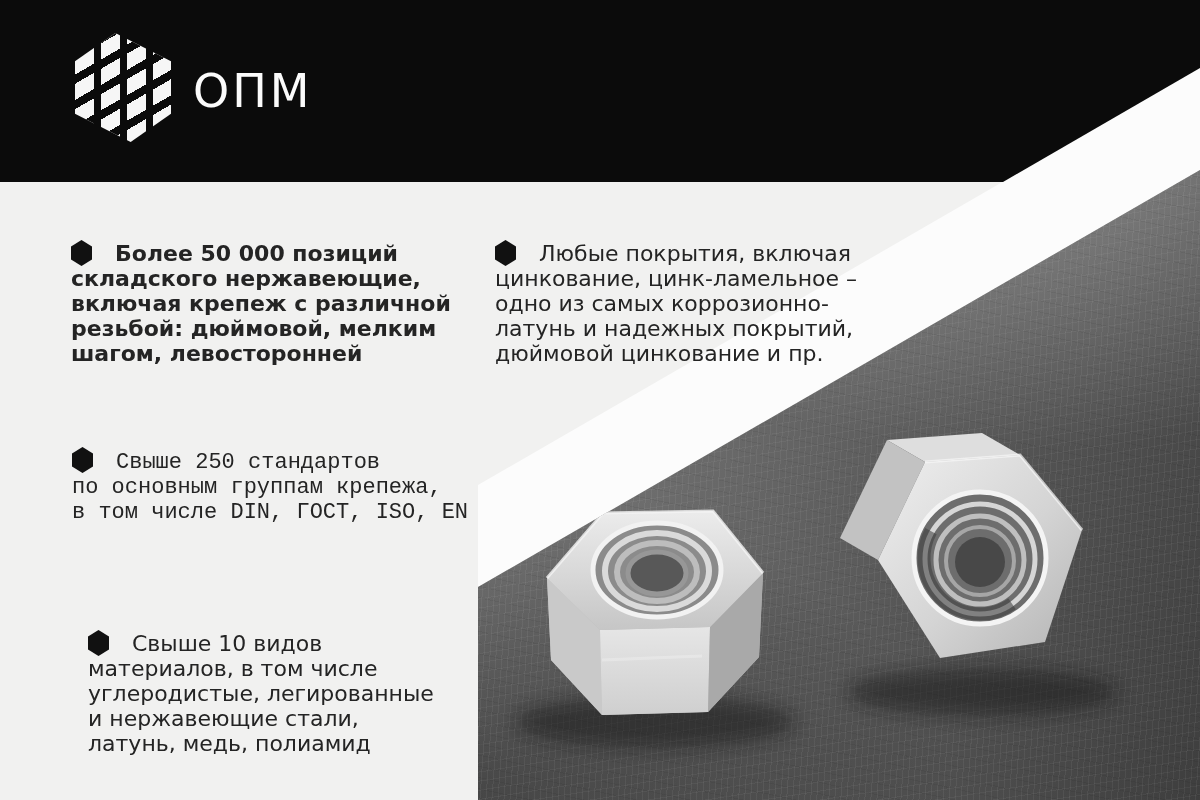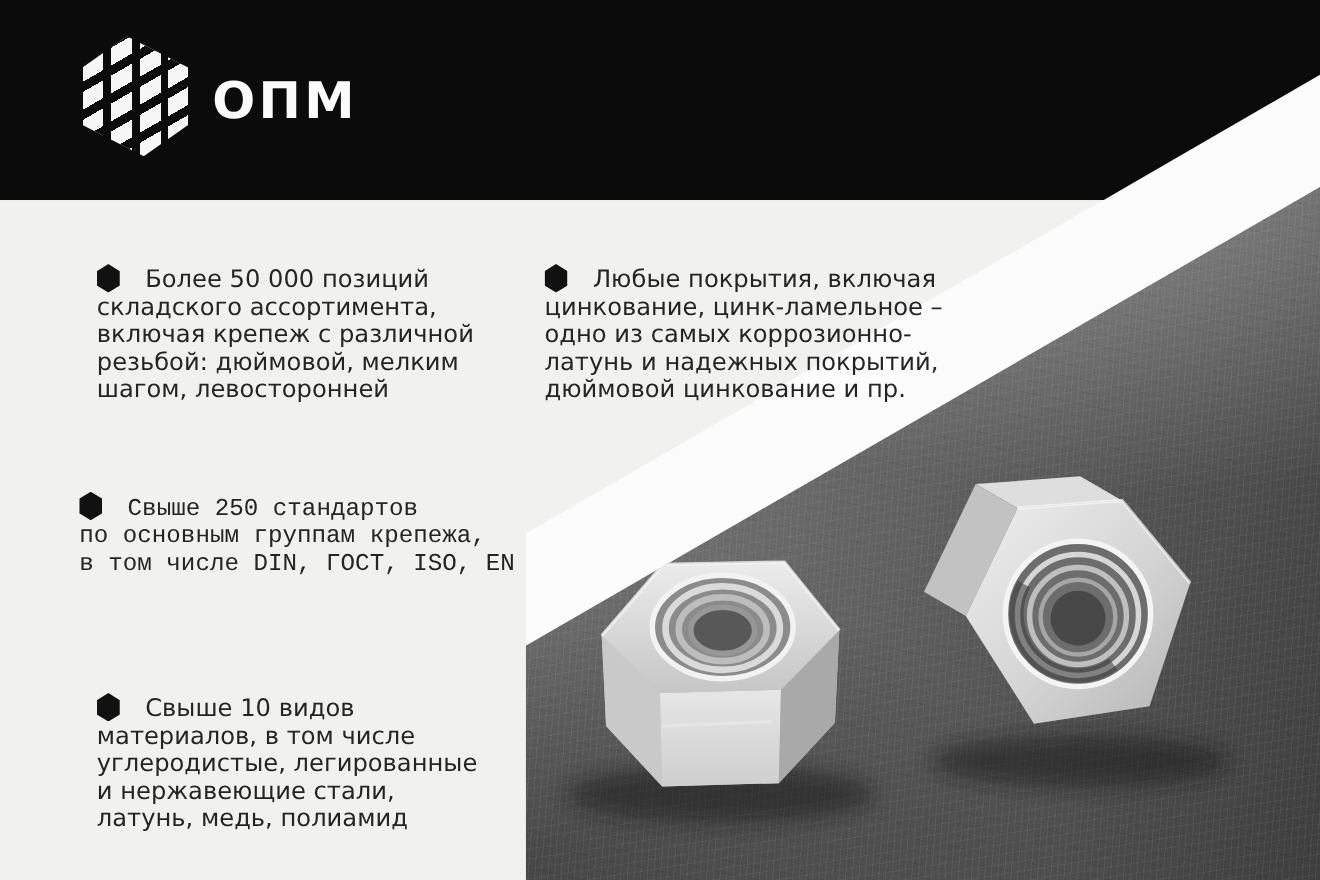--- a/index.html
+++ b/index.html
@@ -46,32 +46,32 @@
   }
   .logo{
     position:absolute;left:75px;top:33px;width:96px;height:109px;
     clip-path:polygon(42% 0%,100% 26%,100% 74%,58% 100%,0% 74%,0% 26%);
     background:
       repeating-linear-gradient(150deg, rgba(0,0,0,0) 0 14px, var(--header-bg) 14px 22px),
       repeating-linear-gradient(90deg, #f6f6f6 0 19px, var(--header-bg) 19px 26px);
   }
   .brand{
     position:absolute;left:193px;top:66px;
-    font-size:46px;line-height:50px;font-weight:bold;
+    font-size:46px;line-height:50px;font-weight:normal;
     letter-spacing:3px;color:#fbfbfb;
   }
   
   .feature{position:absolute;color:var(--text);font-size:22px;line-height:25px;}
   .feature .line{white-space:nowrap;}
   .hex-bullet{
     display:inline-block;width:21px;height:26px;margin-right:23px;
     background:var(--bullet);vertical-align:-5px;
     clip-path:polygon(50% 0,100% 25%,100% 75%,50% 100%,0 75%,0 25%);
   }
-  .f1{left:88px;top:240px;}
+  .f1{left:71px;top:240px;font-weight:bold;}
   .f2{left:72px;top:447px;font-family:Liberation Mono, monospace;}
   .f3{left:88px;top:630px;}
   .f4{left:495px;top:240px;}
 </style>
 </head>
 <body>
 
 <div class="canvas">
 
   <div class="band"></div>
@@ -130,21 +130,21 @@
     </svg>
   </div>
 
   <header class="header">
     <div class="logo"></div>
     <div class="brand">ОПМ</div>
   </header>
 
   <div class="feature f1">
     <div class="line"><span class="hex-bullet"></span><span>Более 50 000 позиций</span></div>
-    <div class="line">складского ассортимента,</div>
+    <div class="line">складского нержавеющие,</div>
     <div class="line">включая крепеж с различной</div>
     <div class="line">резьбой: дюймовой, мелким</div>
     <div class="line">шагом, левосторонней</div>
   </div>
 
   <div class="feature f2">
     <div class="line"><span class="hex-bullet"></span><span>Свыше 250 стандартов</span></div>
     <div class="line">по основным группам крепежа,</div>
     <div class="line">в том числе DIN, ГОСТ, ISO, EN</div>
   </div>

